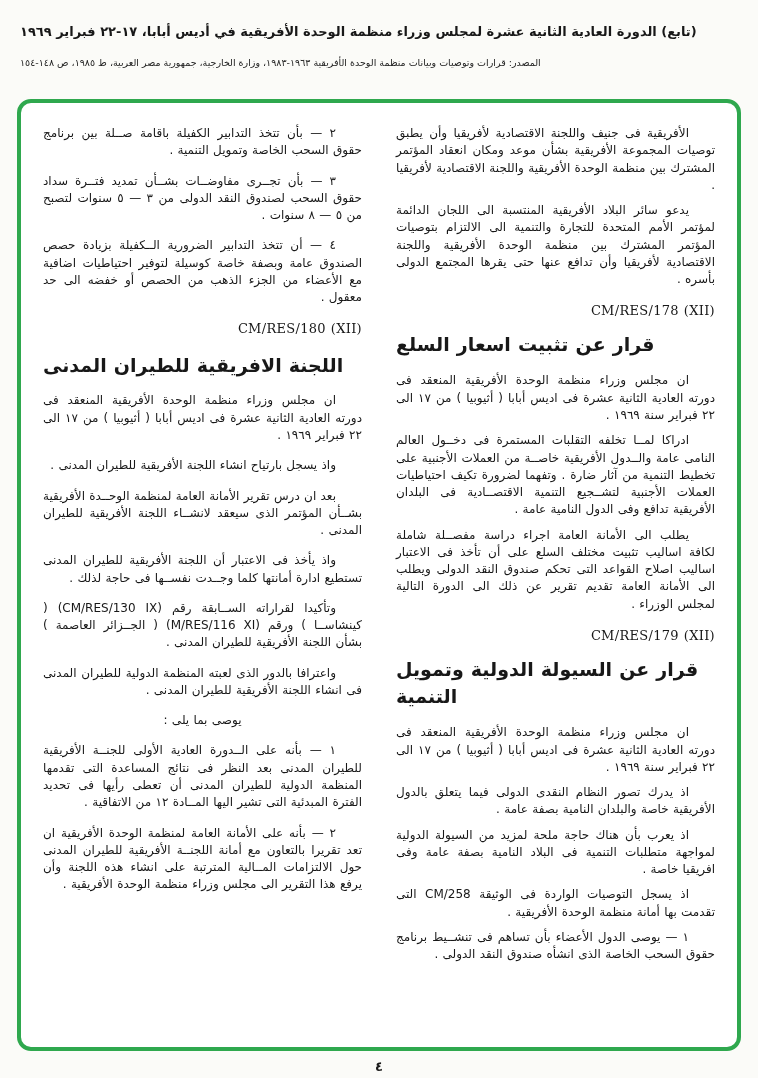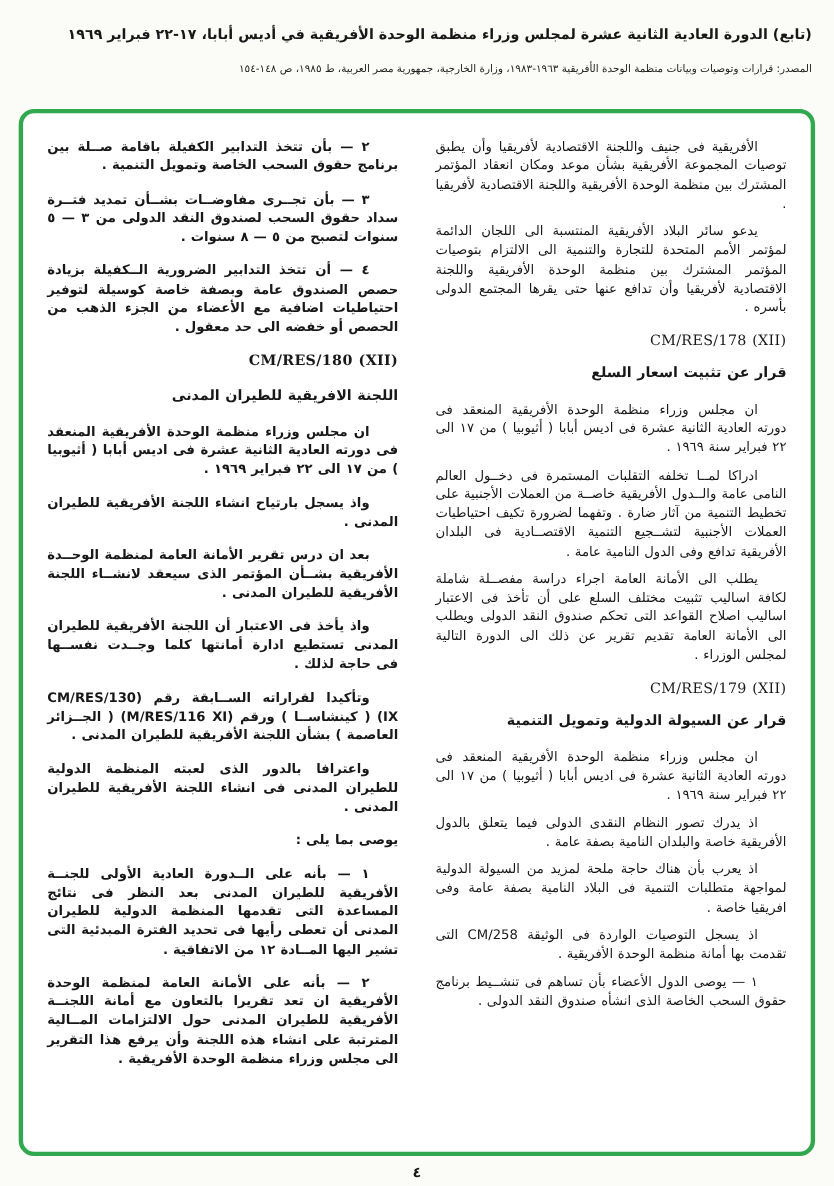--- a/index.html
+++ b/index.html
@@ -9,21 +9,21 @@
     font-family: "DejaVu Sans", sans-serif;
     color: #181818;
     position: relative;
     overflow: hidden;
   }
   .page { width: 758px; height: 1078px; position: relative; }
 
   
   .doc-header {
     position: absolute; top: 22px; left: 20px; right: 20px;
-    text-align: right; direction: rtl;
+    text-align: left; direction: rtl;
   }
   .doc-header .h-title {
     font-weight: bold; font-size: 13px; line-height: 1.5; letter-spacing: 0;
   }
   .doc-header .h-source {
     font-size: 9.5px; margin-top: 15px; color: #222; letter-spacing: 0.2px;
   }
 
   
   .frame {
@@ -38,37 +38,37 @@
   }
   .col { flex: 1 1 0; direction: rtl; min-width: 0; }
 
   .blk {
     font-size: 12px; line-height: 1.44;
     text-align: justify;
     margin-bottom: 8px;
     word-spacing: 0.5px;
   }
   .para { text-indent: 26px; }
-  .col-left .blk { margin-bottom: 13px; font-weight: bold; }
+  .col-left .blk { margin-bottom: 13px; }
 
   .ref {
     direction: ltr; text-align: right;
     font-family: "DejaVu Serif", serif;
     font-size: 13px;
     margin: 14px 0 10px 0;
     text-indent: 0;
     letter-spacing: 0.3px;
   }
   .title {
-    text-align: right; font-weight: bold;
-    font-size: 13px;
+    text-align: left; font-weight: bold;
+    font-size: 19px;
     margin: 10px 0 14px 0;
     text-indent: 0;
   }
-  .center { text-indent: 0; }
+  .center { text-align: center; text-indent: 0; }
 
   .page-num {
     position: absolute; bottom: 4px; left: 0; right: 0;
     text-align: center; font-size: 13px; font-weight: bold;
   }
 </style>
 </head>
 <body>
 
 <div class="page">

